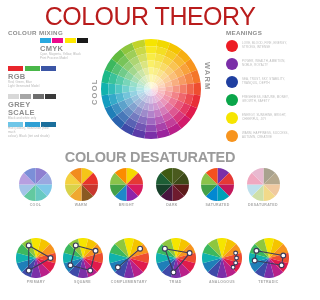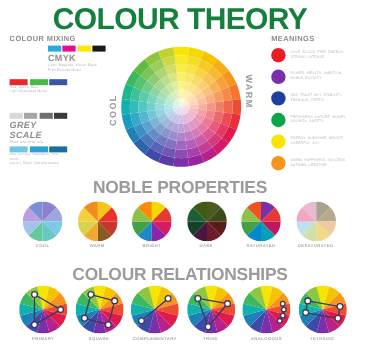--- a/index.html
+++ b/index.html
@@ -5,21 +5,21 @@
   html,body{margin:0;padding:0;}
   body{
     width:300px;height:300px;overflow:hidden;background:#ffffff;
     font-family:"Liberation Sans",sans-serif;
     -webkit-font-smoothing:antialiased;
   }
   .page{position:relative;width:300px;height:300px;}
 
   .title{
     position:absolute;top:2px;left:0;width:300px;text-align:center;
-    font-size:25px;font-weight:bold;color:#15803d;letter-spacing:-0.5px;
+    font-size:25px;font-weight:normal;color:#b91c1c;letter-spacing:-0.5px;
   }
   .sec-head{
     position:absolute;width:300px;text-align:center;
     font-size:14.5px;font-weight:bold;color:#9b9b9b;letter-spacing:-0.2px;
   }
   .col-head{
     position:absolute;font-size:6.2px;font-weight:bold;color:#8d8d8d;
     letter-spacing:0.35px;
   }
 
@@ -79,24 +79,25 @@
         <div class="mix-name">CMYK</div>
         <div class="mix-desc">Cyan, Magenta, Yellow, Black</div>
         <div class="mix-desc">Print Process Model</div>
       </div>
       <div class="mix-block" style="top: 66px; width: 48px;">
         <div class="sw-row">
           <div class="sw" style="background: rgb(232, 38, 44);"></div>
           <div class="sw" style="background: rgb(73, 183, 73);"></div>
           <div class="sw" style="background: rgb(59, 85, 165);"></div>
         </div>
+        <div class="mix-name">RGB</div>
         <div class="mix-desc">Red, Green, Blue</div>
         <div class="mix-desc">Light Generated Model</div>
       </div>
-      <div class="mix-block" style="top: 94px; width: 48px; font-style: italic;">
+      <div class="mix-block" style="top: 94px; width: 48px;">
         <div class="sw-row">
           <div class="sw" style="background: rgb(216, 216, 216);"></div>
           <div class="sw" style="background: rgb(166, 166, 166);"></div>
           <div class="sw" style="background: rgb(110, 110, 110);"></div>
           <div class="sw" style="background: rgb(58, 58, 58);"></div>
         </div>
         <div class="mix-name">GREY SCALE</div>
         <div class="mix-desc">Black and white only</div>
       </div>
       <div class="mix-block" style="top: 122px; width: 48px;">
@@ -323,21 +324,21 @@
         <path d="M 44.400860482062235 53.73345308832207 A 7.142857142857145 7.142857142857145 0 0 1 43.91825099018707 51.93232994442894 L 51 51 Z" fill="rgb(211,236,243)"></path>
         <path d="M 43.91825099018707 51.93232994442894 A 7.142857142857145 7.142857142857145 0 0 1 43.91825099018707 50.067670055571064 L 51 51 Z" fill="rgb(210,241,240)"></path>
         <path d="M 43.91825099018707 50.067670055571064 A 7.142857142857145 7.142857142857145 0 0 1 44.400860482062235 48.266546911677935 L 51 51 Z" fill="rgb(212,242,233)"></path>
         <path d="M 44.400860482062235 48.266546911677935 A 7.142857142857145 7.142857142857145 0 0 1 45.33319042649118 46.651704078509134 L 51 51 Z" fill="rgb(218,242,225)"></path>
         <path d="M 45.33319042649118 46.651704078509134 A 7.142857142857145 7.142857142857145 0 0 1 46.651704078509134 45.33319042649118 L 51 51 Z" fill="rgb(225,242,219)"></path>
         <path d="M 46.651704078509134 45.33319042649118 A 7.142857142857145 7.142857142857145 0 0 1 48.266546911677935 44.400860482062235 L 51 51 Z" fill="rgb(234,244,219)"></path>
         <path d="M 48.266546911677935 44.400860482062235 A 7.142857142857145 7.142857142857145 0 0 1 50.06767005557106 43.91825099018707 L 51 51 Z" fill="rgb(244,247,215)"></path>
       </svg>
     </div>
 
-  <div class="sec-head" style="top:149px;">NOBLE PROPERTIES</div>
+  <div class="sec-head" style="top:149px;">COLOUR DESATURATED</div>
   <div id="properties-row">
       <div class="wheel-cell" style="left: 19px; top: 168px; width: 33px;">
         <svg width="33" height="33" viewBox="0 0 33 33">
           <path d="M 16.5 0 A 16.5 16.5 0 0 1 28.167261889578036 4.8327381104219675 L 16.5 16.5 Z" fill="#8e7fd0"></path>
           <path d="M 28.167261889578036 4.8327381104219675 A 16.5 16.5 0 0 1 33 16.5 L 16.5 16.5 Z" fill="#9aa8e0"></path>
           <path d="M 33 16.5 A 16.5 16.5 0 0 1 28.167261889578036 28.167261889578032 L 16.5 16.5 Z" fill="#7ec8e8"></path>
           <path d="M 28.167261889578036 28.167261889578032 A 16.5 16.5 0 0 1 16.5 33 L 16.5 16.5 Z" fill="#67c9c2"></path>
           <path d="M 16.5 33 A 16.5 16.5 0 0 1 4.8327381104219675 28.167261889578036 L 16.5 16.5 Z" fill="#63c9a0"></path>
           <path d="M 4.8327381104219675 28.167261889578036 A 16.5 16.5 0 0 1 0 16.500000000000004 L 16.5 16.5 Z" fill="#a3c4e8"></path>
           <path d="M 0 16.500000000000004 A 16.5 16.5 0 0 1 4.832738110421964 4.8327381104219675 L 16.5 16.5 Z" fill="#b79fe0"></path>
@@ -405,21 +406,20 @@
           <path d="M 28.167261889578036 28.167261889578032 A 16.5 16.5 0 0 1 16.5 33 L 16.5 16.5 Z" fill="#f2d98a"></path>
           <path d="M 16.5 33 A 16.5 16.5 0 0 1 4.8327381104219675 28.167261889578036 L 16.5 16.5 Z" fill="#cfe0a8"></path>
           <path d="M 4.8327381104219675 28.167261889578036 A 16.5 16.5 0 0 1 0 16.500000000000004 L 16.5 16.5 Z" fill="#bfe0ec"></path>
           <path d="M 0 16.500000000000004 A 16.5 16.5 0 0 1 4.832738110421964 4.8327381104219675 L 16.5 16.5 Z" fill="#f0a8c0"></path>
           <path d="M 4.832738110421964 4.8327381104219675 A 16.5 16.5 0 0 1 16.499999999999996 0 L 16.5 16.5 Z" fill="#e8b9d0"></path>
         </svg>
         <div class="wheel-cap">DESATURATED</div>
       </div>
     </div>
 
-  <div class="sec-head" style="top:221px;">COLOUR RELATIONSHIPS</div>
   <div id="relationships-row">
       <div class="wheel-cell" style="left: 16px; top: 238px; width: 40px;">
         <svg width="40" height="40" viewBox="0 0 40 40">
           <path d="M 14.823619097949583 0.6814834742186342 A 20 20 0 0 1 25.176380902050415 0.6814834742186342 L 20 20 Z" fill="#f6e500"></path>
           <path d="M 25.176380902050415 0.6814834742186342 A 20 20 0 0 1 34.14213562373095 5.857864376269051 L 20 20 Z" fill="#f5c400"></path>
           <path d="M 34.14213562373095 5.857864376269051 A 20 20 0 0 1 39.31851652578136 14.823619097949585 L 20 20 Z" fill="#f7941e"></path>
           <path d="M 39.31851652578136 14.823619097949585 A 20 20 0 0 1 39.31851652578136 25.176380902050415 L 20 20 Z" fill="#ee4e30"></path>
           <path d="M 39.31851652578136 25.176380902050415 A 20 20 0 0 1 34.14213562373095 34.14213562373095 L 20 20 Z" fill="#e01b4c"></path>
           <path d="M 34.14213562373095 34.14213562373095 A 20 20 0 0 1 25.176380902050415 39.31851652578136 L 20 20 Z" fill="#b92089"></path>
           <path d="M 25.176380902050415 39.31851652578136 A 20 20 0 0 1 14.823619097949583 39.31851652578136 L 20 20 Z" fill="#7b2fa8"></path>

